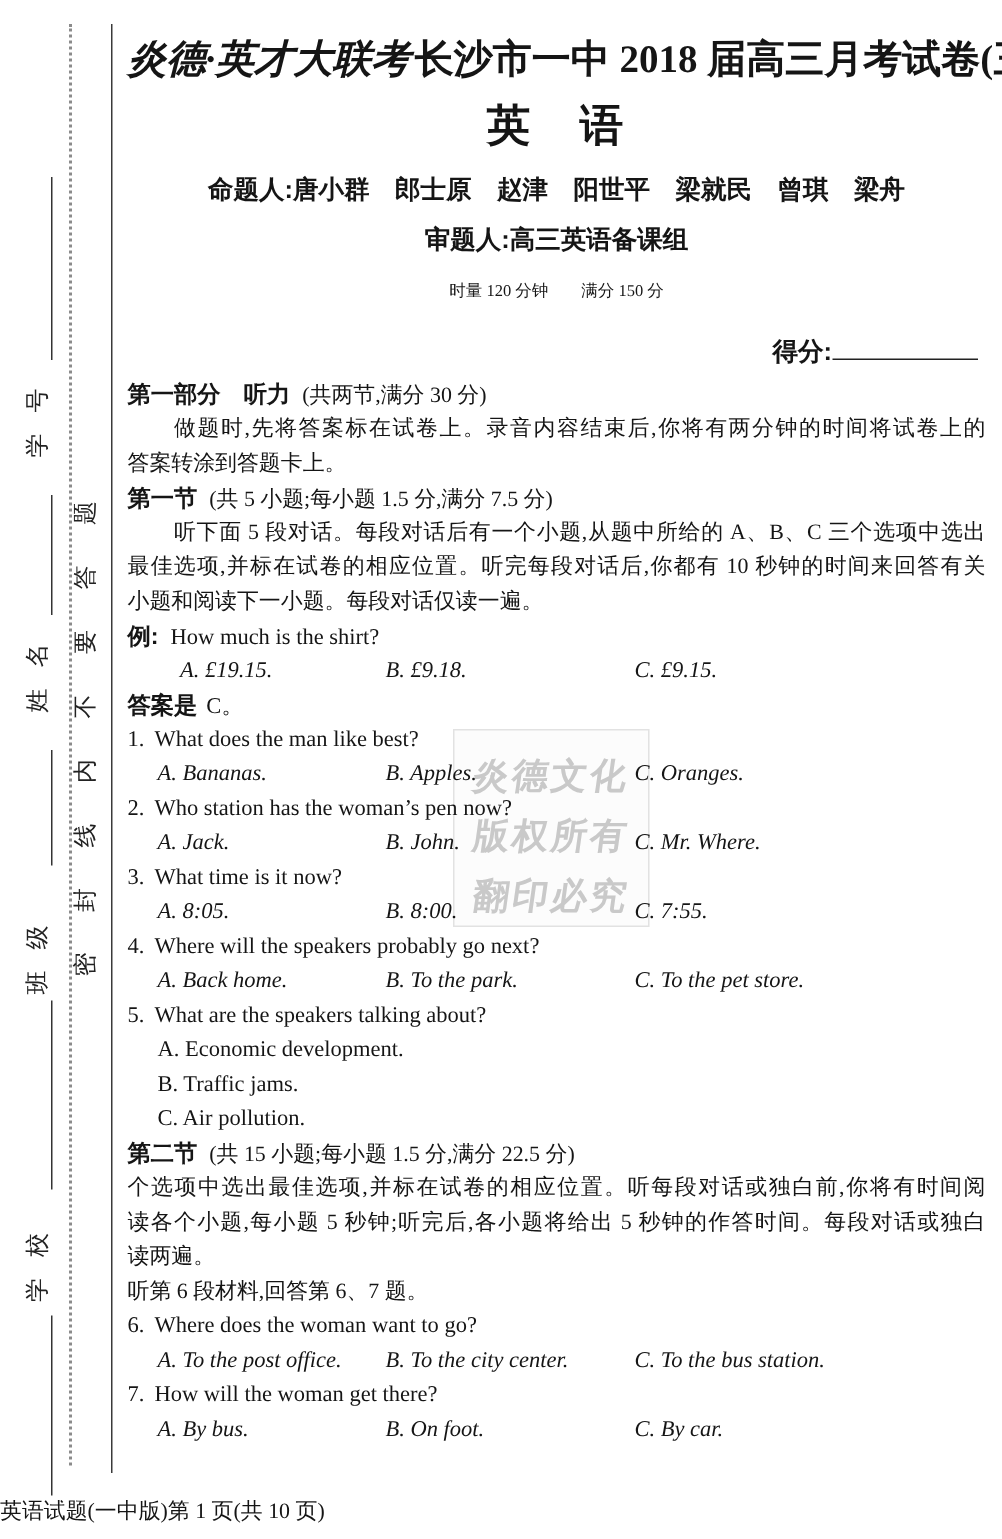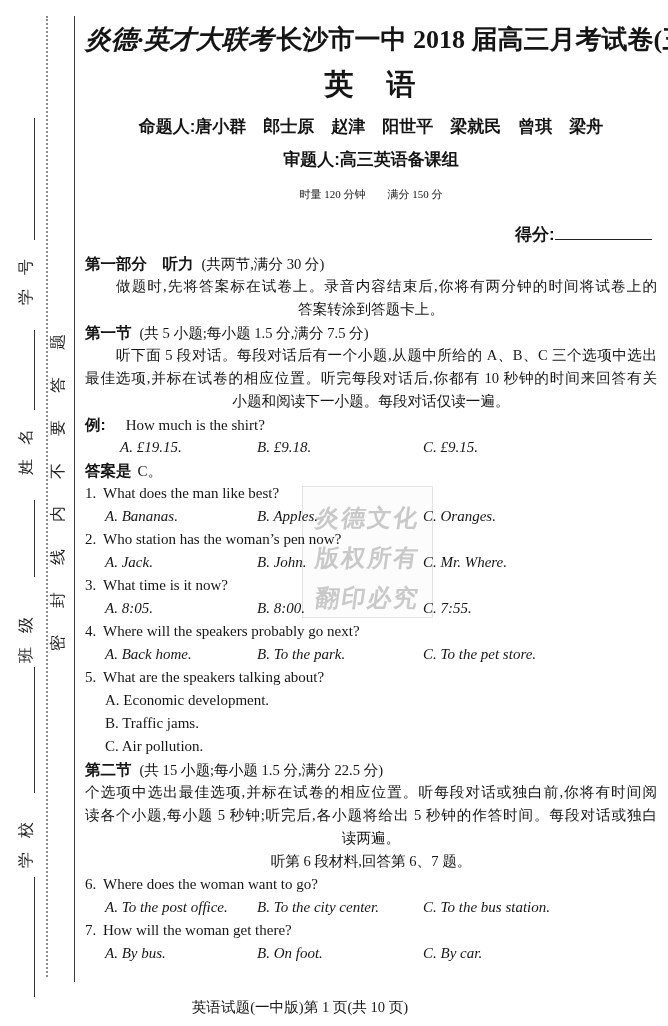--- a/index.html
+++ b/index.html
@@ -35,34 +35,34 @@
   .reviewers{margin-top:11px;}
   .meta{margin-top:13px;font-size:11px;line-height:20px;white-space:pre;}
 
   .score{position:absolute;left:515px;top:220px;z-index:1;font-size:17px;font-weight:bold;
       font-family:"Liberation Sans","DejaVu Sans",sans-serif;}
   .score .blank{display:inline-block;width:97px;height:19px;border-bottom:1.5px solid #222;}
 
   
   .bd{position:absolute;left:85px;top:252px;width:572px;z-index:1;}
   .line{height:23px;line-height:23px;white-space:nowrap;font-size:15px;}
-  .cjk{font-size:14.6px;text-align:center;}
+  .cjk{font-size:14.6px;}
   .fill{white-space:normal;text-align:justify;text-align-last:justify;overflow:hidden;}
   .ind{padding-left:31px;}
   .hlabel{font-weight:bold;font-size:15.5px;font-family:"Liberation Sans","DejaVu Sans",sans-serif;}
   .hnote{font-size:14.6px;margin-left:8px;}
   .qnum{display:inline-block;width:18px;}
   .opts{display:grid;grid-template-columns:152px 166px 1fr;padding-left:20px;font-style:italic;}
   .opts.ex{padding-left:35px;grid-template-columns:137px 166px 1fr;}
   .stack{padding-left:20px;}
   .ansv{margin-left:6px;}
-  .exq{margin-left:20px;}
-
-  .footer{position:absolute;left:0;top:998px;width:544px;text-align:center;
-      font-size:14.6px;z-index:1;margin-left:28px;}
+  .exq{margin-left:8px;}
+
+  .footer{position:absolute;left:0;top:998px;width:544px;text-align:left;
+      font-size:14.6px;z-index:1;}
 </style>
 </head>
 <body>
 
 <div class="page">
 
   <div class="dotline"></div>
   <div class="solidline"></div>
 
   <div class="vseg" style="top:118px;height:122px;"></div>

